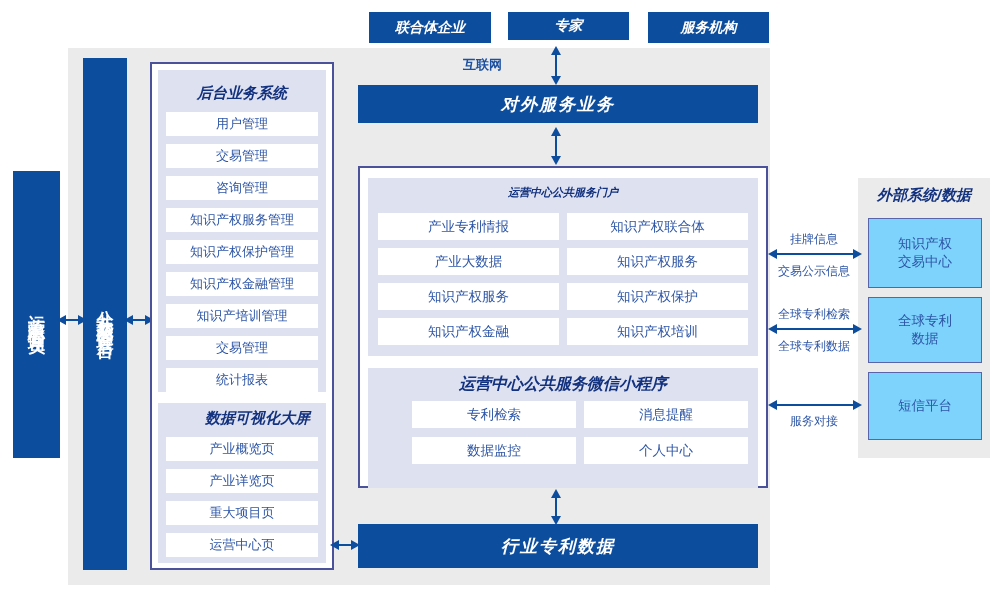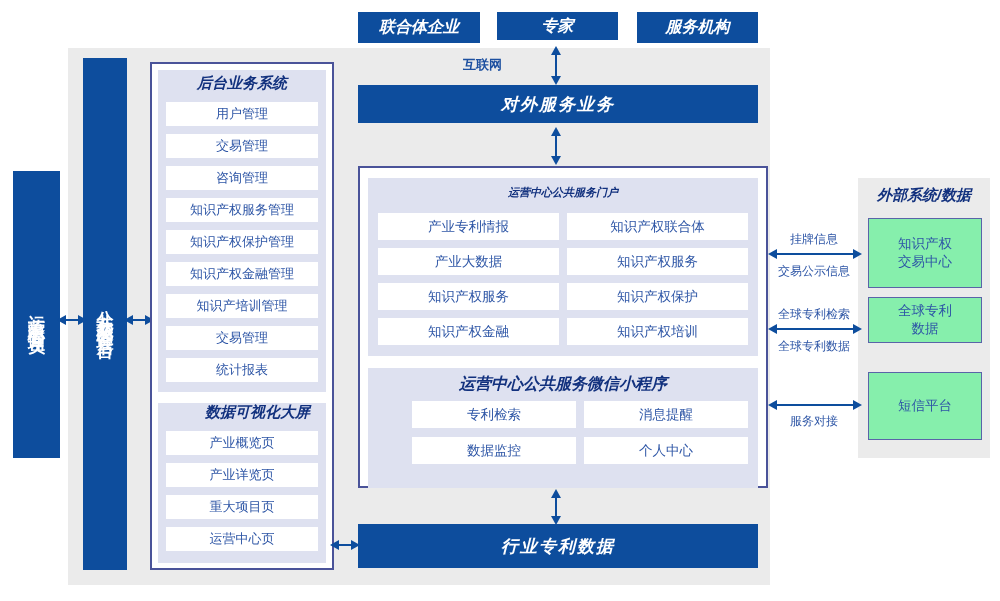--- a/index.html
+++ b/index.html
@@ -13,39 +13,39 @@
   html,body{margin:0;padding:0;background:#fff;}
   body{font-family:"Liberation Sans","DejaVu Sans",sans-serif;}
   #canvas{position:relative;width:1000px;height:601px;background:#fff;overflow:hidden;}
 
   .abs{position:absolute;box-sizing:border-box;}
 
   .bg{background:var(--gray);}
 
   .bluebox{background:var(--blue);color:#fff;display:flex;align-items:center;justify-content:center;
     font-weight:bold;font-style:italic;}
-  .actor{font-size:16px;}
+  .actor{font-size:14px;margin-left:11px;}
   .bigbar{font-size:17px;letter-spacing:2px;}
 
   .vbar{background:var(--blue);display:flex;align-items:center;justify-content:center;}
   .vbar span{writing-mode:vertical-rl;text-orientation:upright;color:#fff;font-weight:bold;
     font-size:17px;letter-spacing:4px;line-height:1;}
 
   .outerbox{background:#fff;border:2px solid var(--border);}
 
   .lav{background:var(--lav);}
   .sec-header{color:var(--navy);font-weight:bold;font-style:italic;text-align:center;}
   .items-col{display:flex;flex-direction:column;gap:8px;padding:4px 8px 8px 8px;}
   .items-grid{display:grid;grid-template-columns:1fr 1fr;gap:8px 8px;padding:2px 10px 10px 10px;}
   .item{background:#fff;color:var(--item);display:flex;align-items:center;justify-content:center;
     font-size:13px;}
   .items-col .item{height:24px;}
   .items-grid .item{height:27px;font-size:13.5px;}
 
-  .rbox{background:#86efac;border:1px solid #5a64a8;color:var(--item);font-size:13.5px;line-height:1.35;
+  .rbox{background:#7dd3fc;border:1px solid #5a64a8;color:var(--item);font-size:13.5px;line-height:1.35;
     display:flex;align-items:center;justify-content:center;text-align:center;white-space:pre-line;}
 
   .lbl{color:var(--item);font-size:12px;text-align:center;}
   .internet{color:#1d50a0;font-size:13px;font-weight:bold;text-align:left;}
 
   
   .harrow{position:absolute;height:2px;background:var(--blue);}
   .harrow::before,.harrow::after{content:"";position:absolute;top:50%;transform:translateY(-50%);
     border-top:5px solid transparent;border-bottom:5px solid transparent;}
   .harrow::before{left:-8px;border-right:9px solid var(--blue);}
@@ -88,36 +88,36 @@
     </div>
   <div class="abs vbar" style="left:83px;top:58px;width:44px;height:512px;">
       <span>公共功能及管理后台</span>
     </div>
   <div class="harrow" style="left:65px;top:319px;width:14px;"></div>
   <div class="harrow" style="left:132px;top:319px;width:14px;"></div>
 
   <div class="abs outerbox" style="left:150px;top:62px;width:184px;height:508px;"></div>
 
   <div class="abs lav" style="left:158px;top:70px;width:168px;height:322px;">
-    <div class="sec-header" style="font-size:15px;padding-top:4px;height:24px;">后台业务系统</div>
+    <div class="sec-header" style="font-size:15px;padding-top:14px;height:24px;">后台业务系统</div>
     <div class="items-col">
       <div class="item">用户管理</div>
       <div class="item">交易管理</div>
       <div class="item">咨询管理</div>
       <div class="item">知识产权服务管理</div>
       <div class="item">知识产权保护管理</div>
       <div class="item">知识产权金融管理</div>
       <div class="item">知识产培训管理</div>
       <div class="item">交易管理</div>
       <div class="item">统计报表</div>
     </div>
   </div>
 
   <div class="abs lav" style="left:158px;top:403px;width:168px;height:160px;">
-    <div class="sec-header" style="font-size:15px;height:24px;margin-left:31px;">数据可视化大屏</div>
+    <div class="sec-header" style="font-size:15px;padding-top:6px;height:24px;margin-left:31px;">数据可视化大屏</div>
     <div class="items-col">
       <div class="item">产业概览页</div>
       <div class="item">产业详览页</div>
       <div class="item">重大项目页</div>
       <div class="item">运营中心页</div>
     </div>
   </div>
 
   <div class="abs outerbox" style="left:358px;top:166px;width:410px;height:322px;"></div>
 
@@ -147,21 +147,21 @@
 
   <div class="varrow" style="left:555px;top:497px;height:20px;"></div>
   <div class="abs bluebox bigbar" style="left:358px;top:524px;width:400px;height:44px;">
       <span>行业专利数据</span>
     </div>
   <div class="harrow" style="left:338px;top:544px;width:14px;"></div>
 
   <div class="abs sec-header" style="left:858px;top:186px;width:132px;font-size:15px;">外部系统/数据</div>
   <div class="abs rbox" style="left:868px;top:218px;width:114px;height:70px;">知识产权
 交易中心</div>
-  <div class="abs rbox" style="left:868px;top:297px;width:114px;height:46px;">全球专利
+  <div class="abs rbox" style="left:868px;top:297px;width:114px;height:66px;">全球专利
 数据</div>
   <div class="abs rbox" style="left:868px;top:372px;width:114px;height:68px;">短信平台</div>
 
   <div class="abs lbl" style="left:762px;top:231px;width:104px;">挂牌信息</div>
   <div class="harrow" style="left:776px;top:253px;width:78px;"></div>
   <div class="abs lbl" style="left:762px;top:263px;width:104px;">交易公示信息</div>
 
   <div class="abs lbl" style="left:762px;top:306px;width:104px;">全球专利检索</div>
   <div class="harrow" style="left:776px;top:328px;width:78px;"></div>
   <div class="abs lbl" style="left:762px;top:338px;width:104px;">全球专利数据</div>

